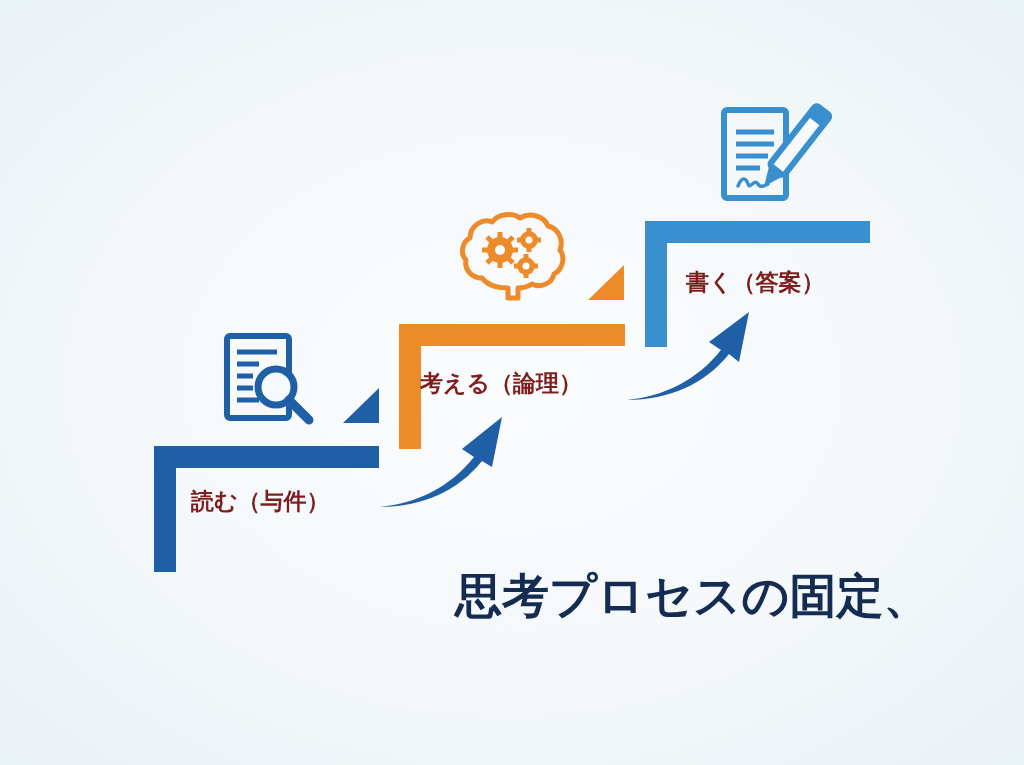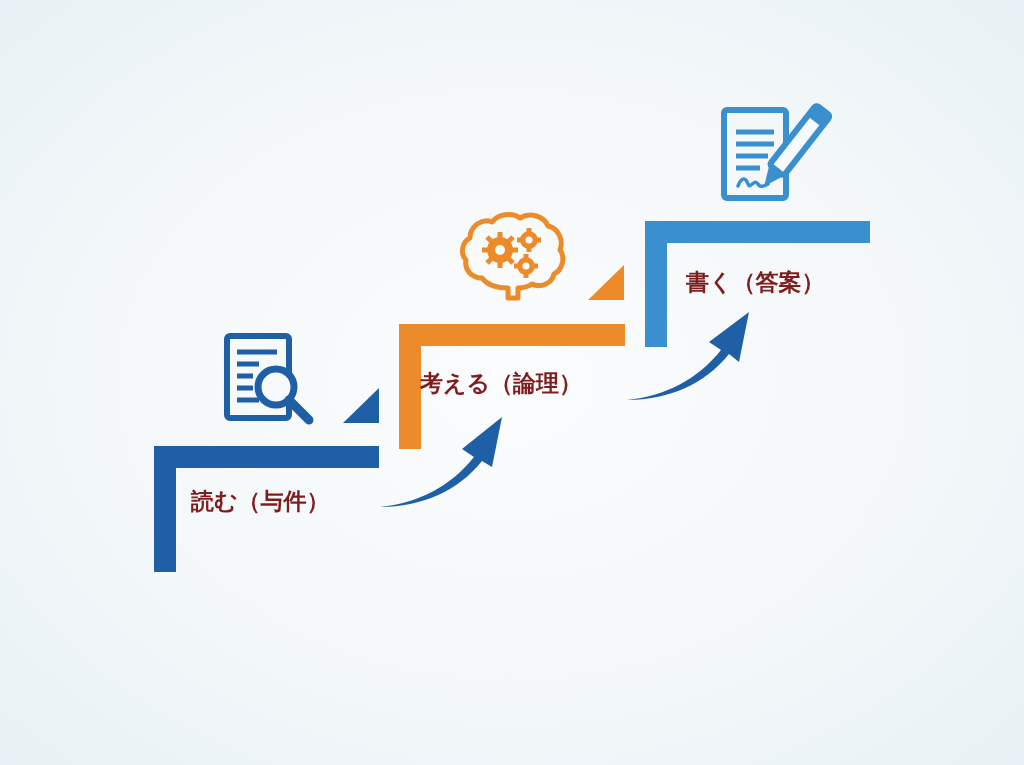--- a/index.html
+++ b/index.html
@@ -93,13 +93,14 @@
 </div>
 
 <svg class="abs" style="left:378px;top:415px;" width="128" height="95" viewBox="0 0 128 95">
   <path d="M2 92 C40 88 72 72 96 42 L84 34 L124 2 L114 52 L104 46 C80 76 44 92 2 92 Z" fill="#1f5fa6"></path>
 </svg>
 <svg class="abs" style="left:625px;top:310px;" width="128" height="92" viewBox="0 0 128 92">
   <path d="M2 90 C40 86 72 70 96 40 L84 32 L124 2 L114 52 L104 44 C80 74 44 90 2 90 Z" fill="#1f5fa6"></path>
 </svg>
 
 <div class="heading">
+  <div>思考プロセスの固定、</div>
 </div>
 
 </body></html>

